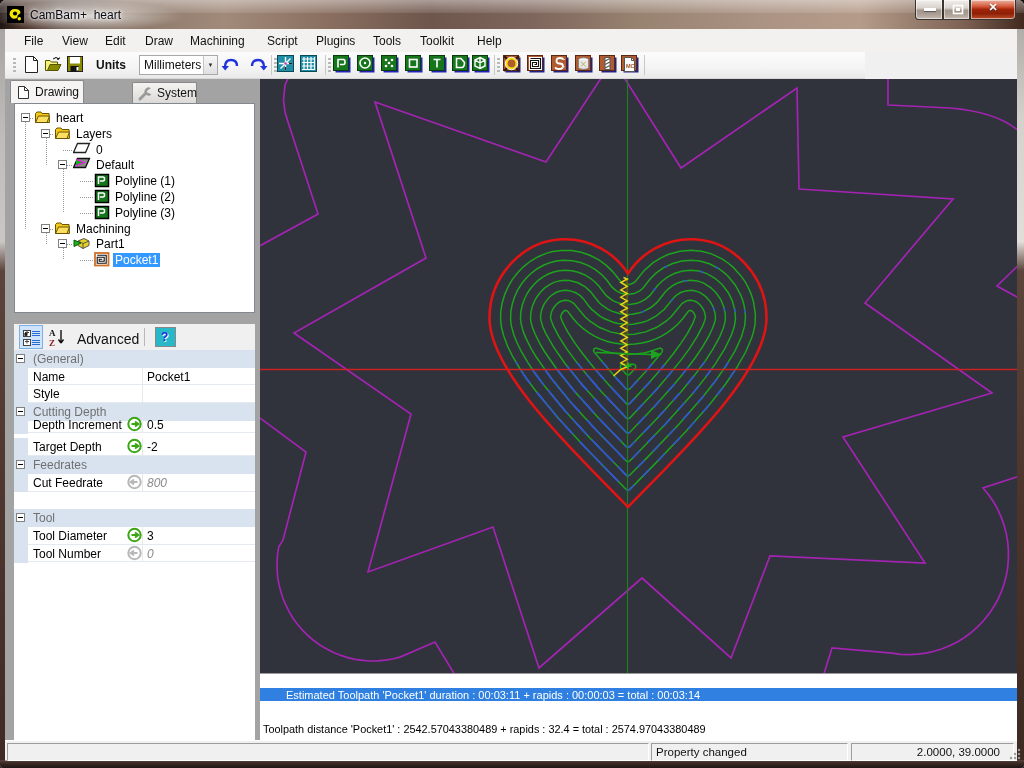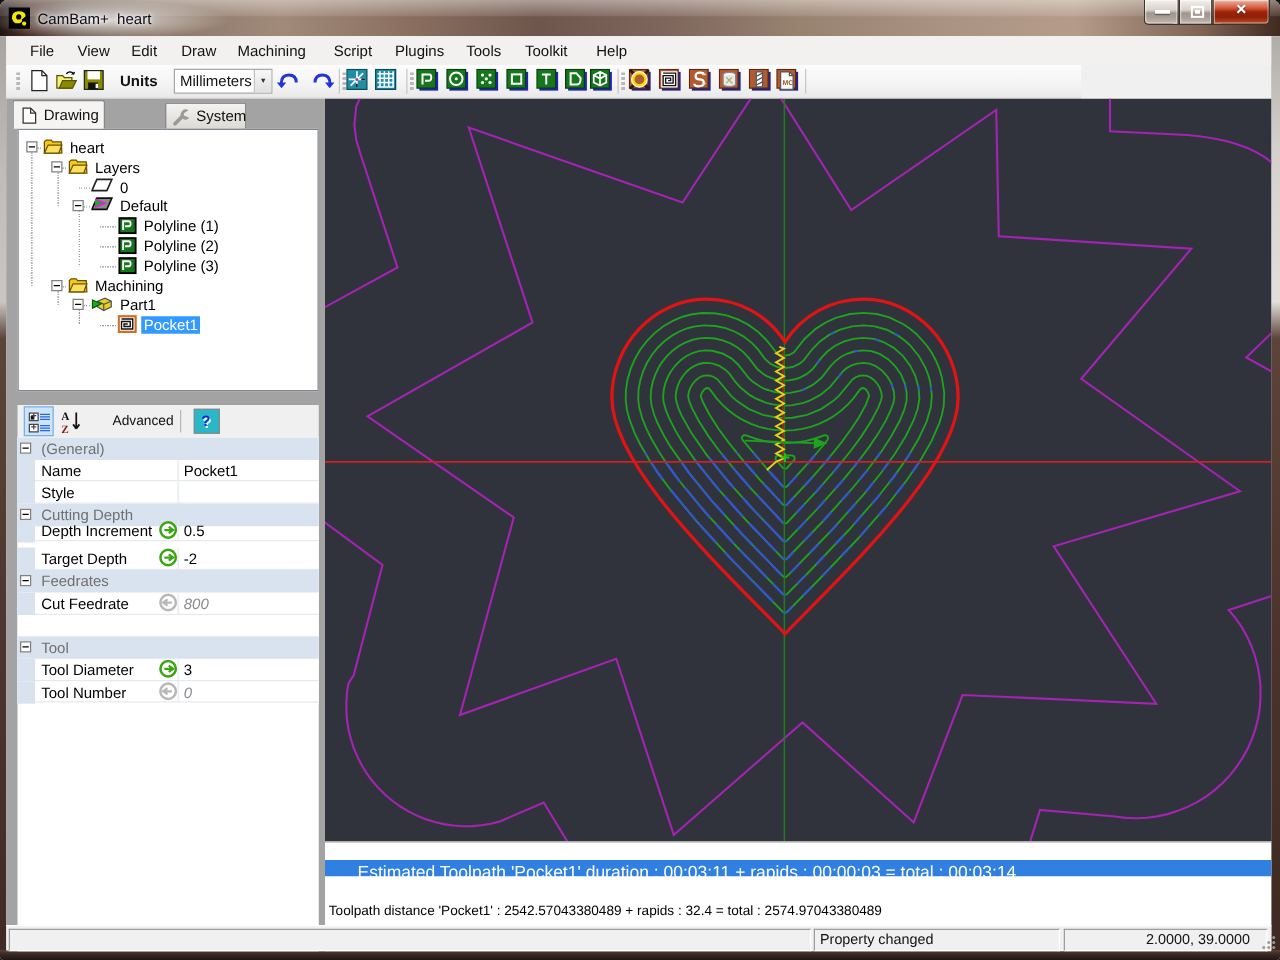--- a/index.html
+++ b/index.html
@@ -71,21 +71,21 @@
 #pwhite { position:absolute; left:9px; top:271px; width:241px; height:411px; background:#fff; }
 
 .exp { position:absolute; width:9px; height:9px; border:1px solid #808080; background:#fff; }
 .exp:before { content:""; position:absolute; left:1px; top:3px; width:5px; height:1px; background:#000; }
 
 #cv { position:absolute; left:260px; top:79px; width:757px; height:594px; background:#30323c; }
 
 #msg { position:absolute; left:260px; top:673px; width:757px; height:88px; background:#fff; border-top:1px solid #9a9a9a; font-size:10.9px; }
 #msg .m1 { position:absolute; left:3px; top:1px; color:#000;margin-top:48px; }
 #msg .m2 { position:absolute; left:0; top:14px; width:757px; height:13px; background:#2f80e0; color:#fff; }
-#msg .m2 span { position:absolute; left:3px; top:0.5px; font-size:14px;padding-left:23px; }
+#msg .m2 span { position:absolute; left:3px; top:0.5px; font-size:11px;padding-left:23px; }
 
 #sbar { position:absolute; left:5px; top:740px; width:1012px; height:20px; background:#f0f0f0; border-top:1px solid #fff; font-size:11.5px; color:#111; }
 .spanel { position:absolute; top:2px; height:18px; border:1px solid; border-color:#9d9d9d #fff #fff #9d9d9d; }
 </style></head>
 <body>
 <div id="win">
   <div id="tbar"></div>
   <div id="brdL"></div>
     <div id="brdR"></div>
     <div id="brdB"></div>
@@ -365,21 +365,21 @@
             <rect x="2.5" y="12.5" width="7" height="6" fill="#fff" stroke="#444"></rect>
             <path d="M11 4.5 h8 M11 6.5 h8 M11 8.5 h8 M11 13.5 h8 M11 15.5 h8 M11 17.5 h8" stroke="#2a6ad4" stroke-width="1"></path>
             <path d="M4 5.5 h4 M6 4 v3.5 M4 14.5 h4 M6 13 v3.5" stroke="#444"></path>
           </svg>
         </div>
         <div style="position:absolute;left:35px;top:3px"><svg width="22" height="21">
             <text x="0" y="9" font-size="9" font-weight="bold" fill="#111" font-family="Liberation Serif">A</text>
             <text x="0" y="19" font-size="9" font-weight="bold" fill="#8a1a1a" font-family="Liberation Serif">Z</text>
             <path d="M12 3 V16 M12 16 L9.5 12.5 M12 16 L14.5 12.5" stroke="#111" stroke-width="1.4" fill="none"></path>
           </svg></div>
-        <span style="position:absolute;left:76px;top:7px;font-size:11px;color:#111">Advanced</span>
+        <span style="position:absolute;left:63px;top:7px;font-size:14px;color:#111">Advanced</span>
         <div style="position:absolute;left:130px;top:4px;width:1px;height:18px;background:#b8b8b8"></div>
         <div style="position:absolute;left:141px;top:3px;width:21px;height:20px;background:#28b8c8;border:1px solid #888">
           <span style="position:absolute;left:5px;top:2px;font-size:12px;font-weight:bold;color:#1a2adf;text-shadow:1px 1px 0 #fff">?</span>
         </div>
       </div>
     <div id="pwhite"></div>
     <div id="pgrid">
         <div class="prow cat" style="top:0px;height:18px">
           <div class="exp" style="left:2px;top:4px;background:#fff"></div>
           <span class="nm">(General)</span>

